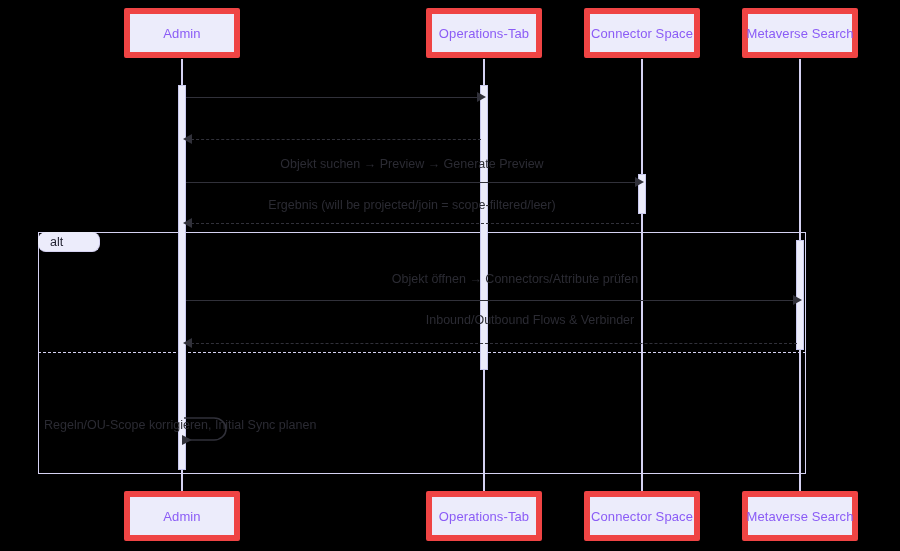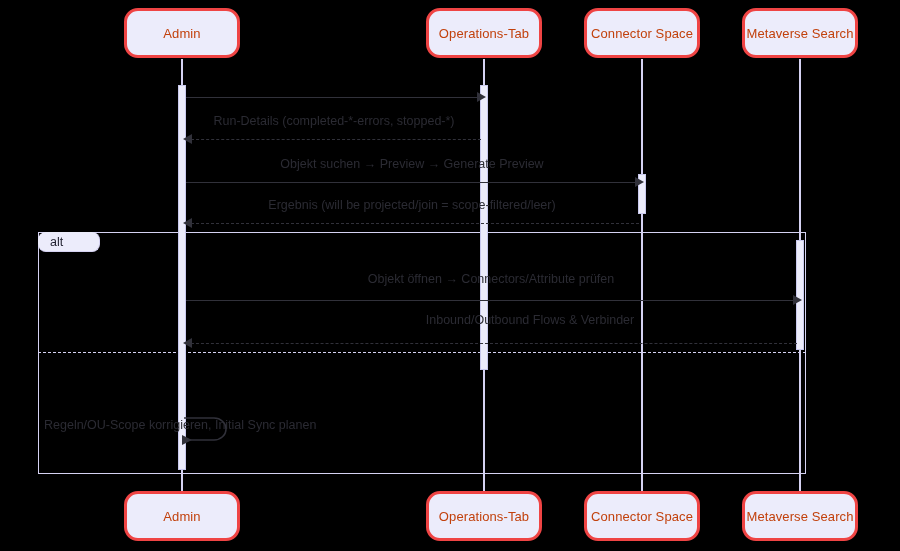--- a/index.html
+++ b/index.html
@@ -14,26 +14,26 @@
     background: #000000;
     font-family: "Liberation Sans", sans-serif;
     overflow: hidden;
   }
 
   
   .participant {
     position: absolute;
     box-sizing: border-box;
     background: #ececfb;
-    border: 3px solid #ef4444;
-    border-radius: 14px;
+    border: 6px solid #ef4444;
+    border-radius: 2px;
     display: flex;
     align-items: center;
     justify-content: center;
-    color: #c2410c;
+    color: #8b5cf6;
     font-size: 13px;
     letter-spacing: 0.1px;
     white-space: nowrap;
   }
 
   
   .lifeline {
     position: absolute;
     width: 2px;
     background: #d5d2f2;
@@ -139,33 +139,32 @@
   </div>
 
   <div class="activation" style="left:178px; top:85px; height:385px;"></div>
   <div class="activation" style="left:480px; top:85px; height:285px;"></div>
   <div class="activation" style="left:638px; top:174px; height:40px;"></div>
   <div class="activation" style="left:796px; top:240px; height:110px;"></div>
 
   <div class="msg" style="left:186px; top:97px; width:295px;"></div>
   <div class="arrowhead right" style="left:477px; top:92px;"></div>
 
-  <div class="msg-label" style="left:186px; top:114px; width:296px;">Run-Details (completed-*-errors, stopped-*)</div>
   <div class="msg dashed" style="left:186px; top:139px; width:295px;"></div>
   <div class="arrowhead left" style="left:183px; top:134px;"></div>
 
   <div class="msg-label" style="left:186px; top:157px; width:452px;">Objekt suchen → Preview → Generate Preview</div>
   <div class="msg" style="left:186px; top:182px; width:453px;"></div>
   <div class="arrowhead right" style="left:635px; top:177px;"></div>
 
   <div class="msg-label" style="left:186px; top:198px; width:452px;">Ergebnis (will be projected/join = scope-filtered/leer)</div>
   <div class="msg dashed" style="left:186px; top:223px; width:453px;"></div>
   <div class="arrowhead left" style="left:183px; top:218px;"></div>
 
-  <div class="msg-label" style="left:186px; top:272px; width:610px;">Objekt öffnen → Connectors/Attribute prüfen</div>
+  <div class="msg-label" style="left:186px; top:272px; width:610px;padding-left:24px;">Objekt öffnen → Connectors/Attribute prüfen</div>
   <div class="msg" style="left:186px; top:300px; width:611px;"></div>
   <div class="arrowhead right" style="left:793px; top:295px;"></div>
 
   <div class="msg-label" style="left:186px; top:313px; width:610px;margin-left:39px;">Inbound/Outbound Flows &amp; Verbinder</div>
   <div class="msg dashed" style="left:186px; top:343px; width:611px;"></div>
   <div class="arrowhead left" style="left:183px; top:338px;"></div>
 
   <div class="msg-label" style="left:44px; top:394px; width:284px; text-align:left;margin-top:24px;">Regeln/OU-Scope korrigieren, Initial Sync planen</div>
   <svg class="selfloop" style="left:180px; top:414px;" width="56" height="32" viewBox="0 0 56 32">
     <path d="M 4 4 L 34 4 A 12 11 0 0 1 34 26 L 4 26" fill="none" stroke="#31313a" stroke-width="1.6"></path>

